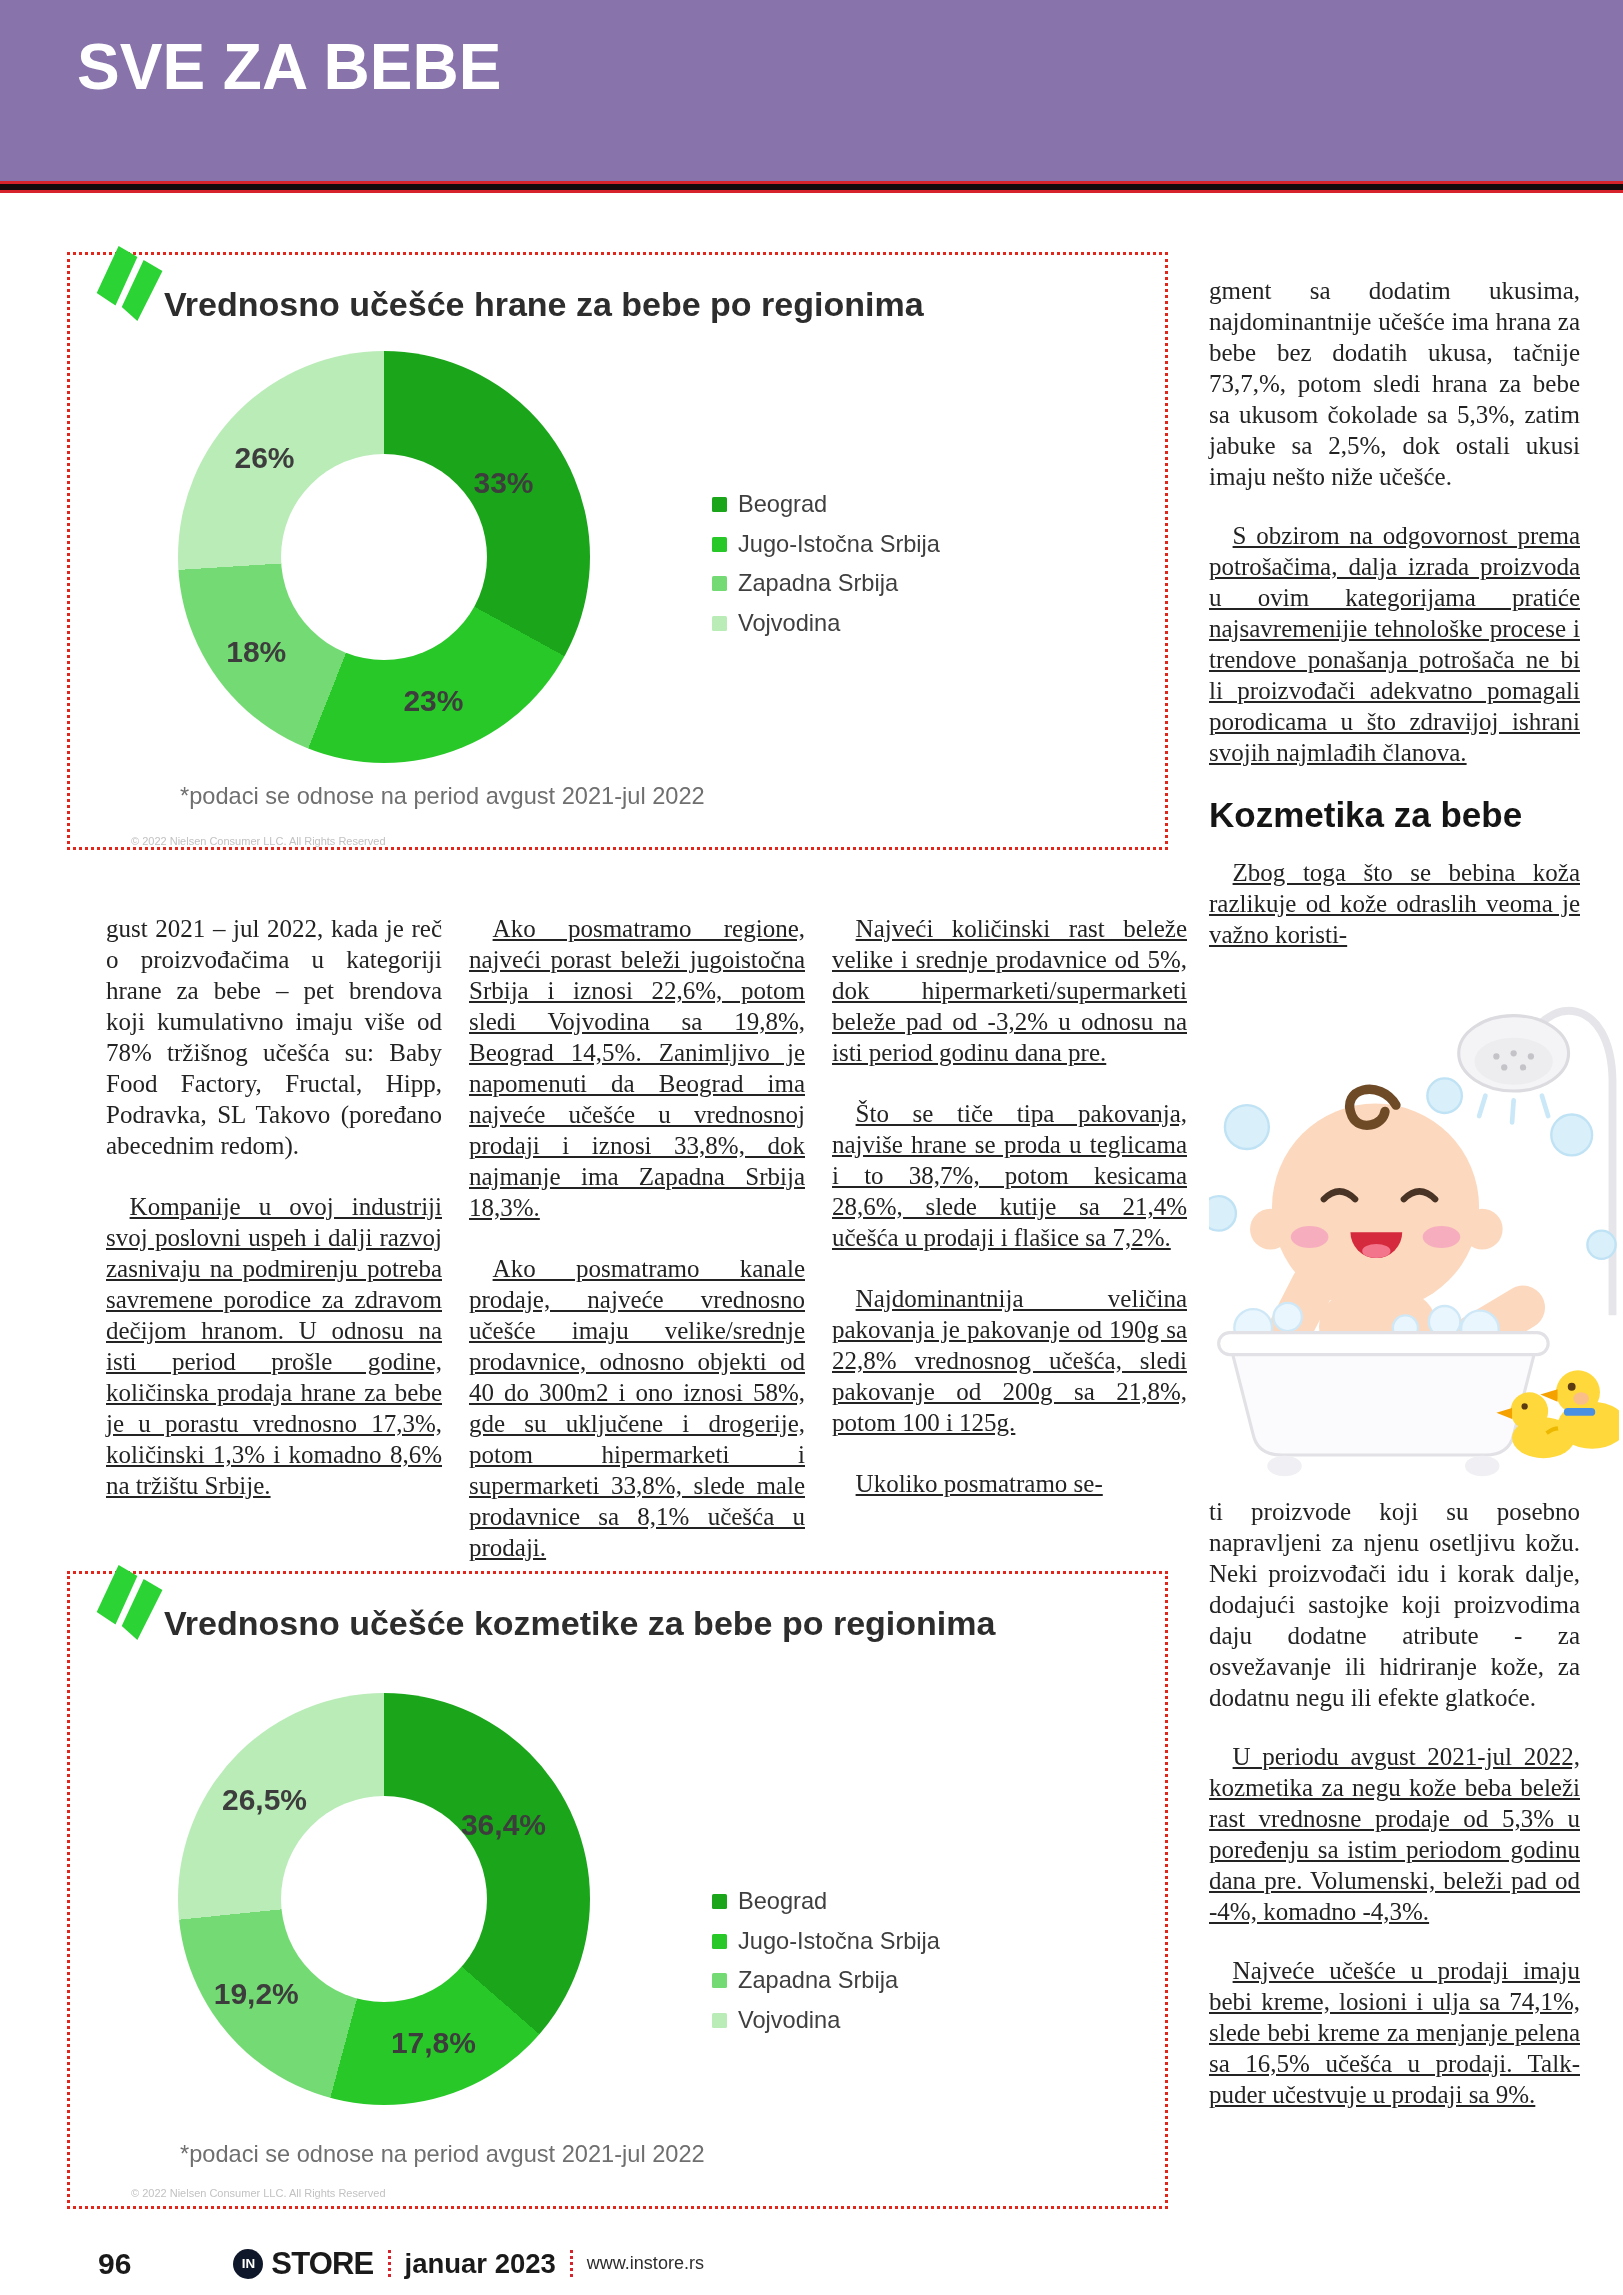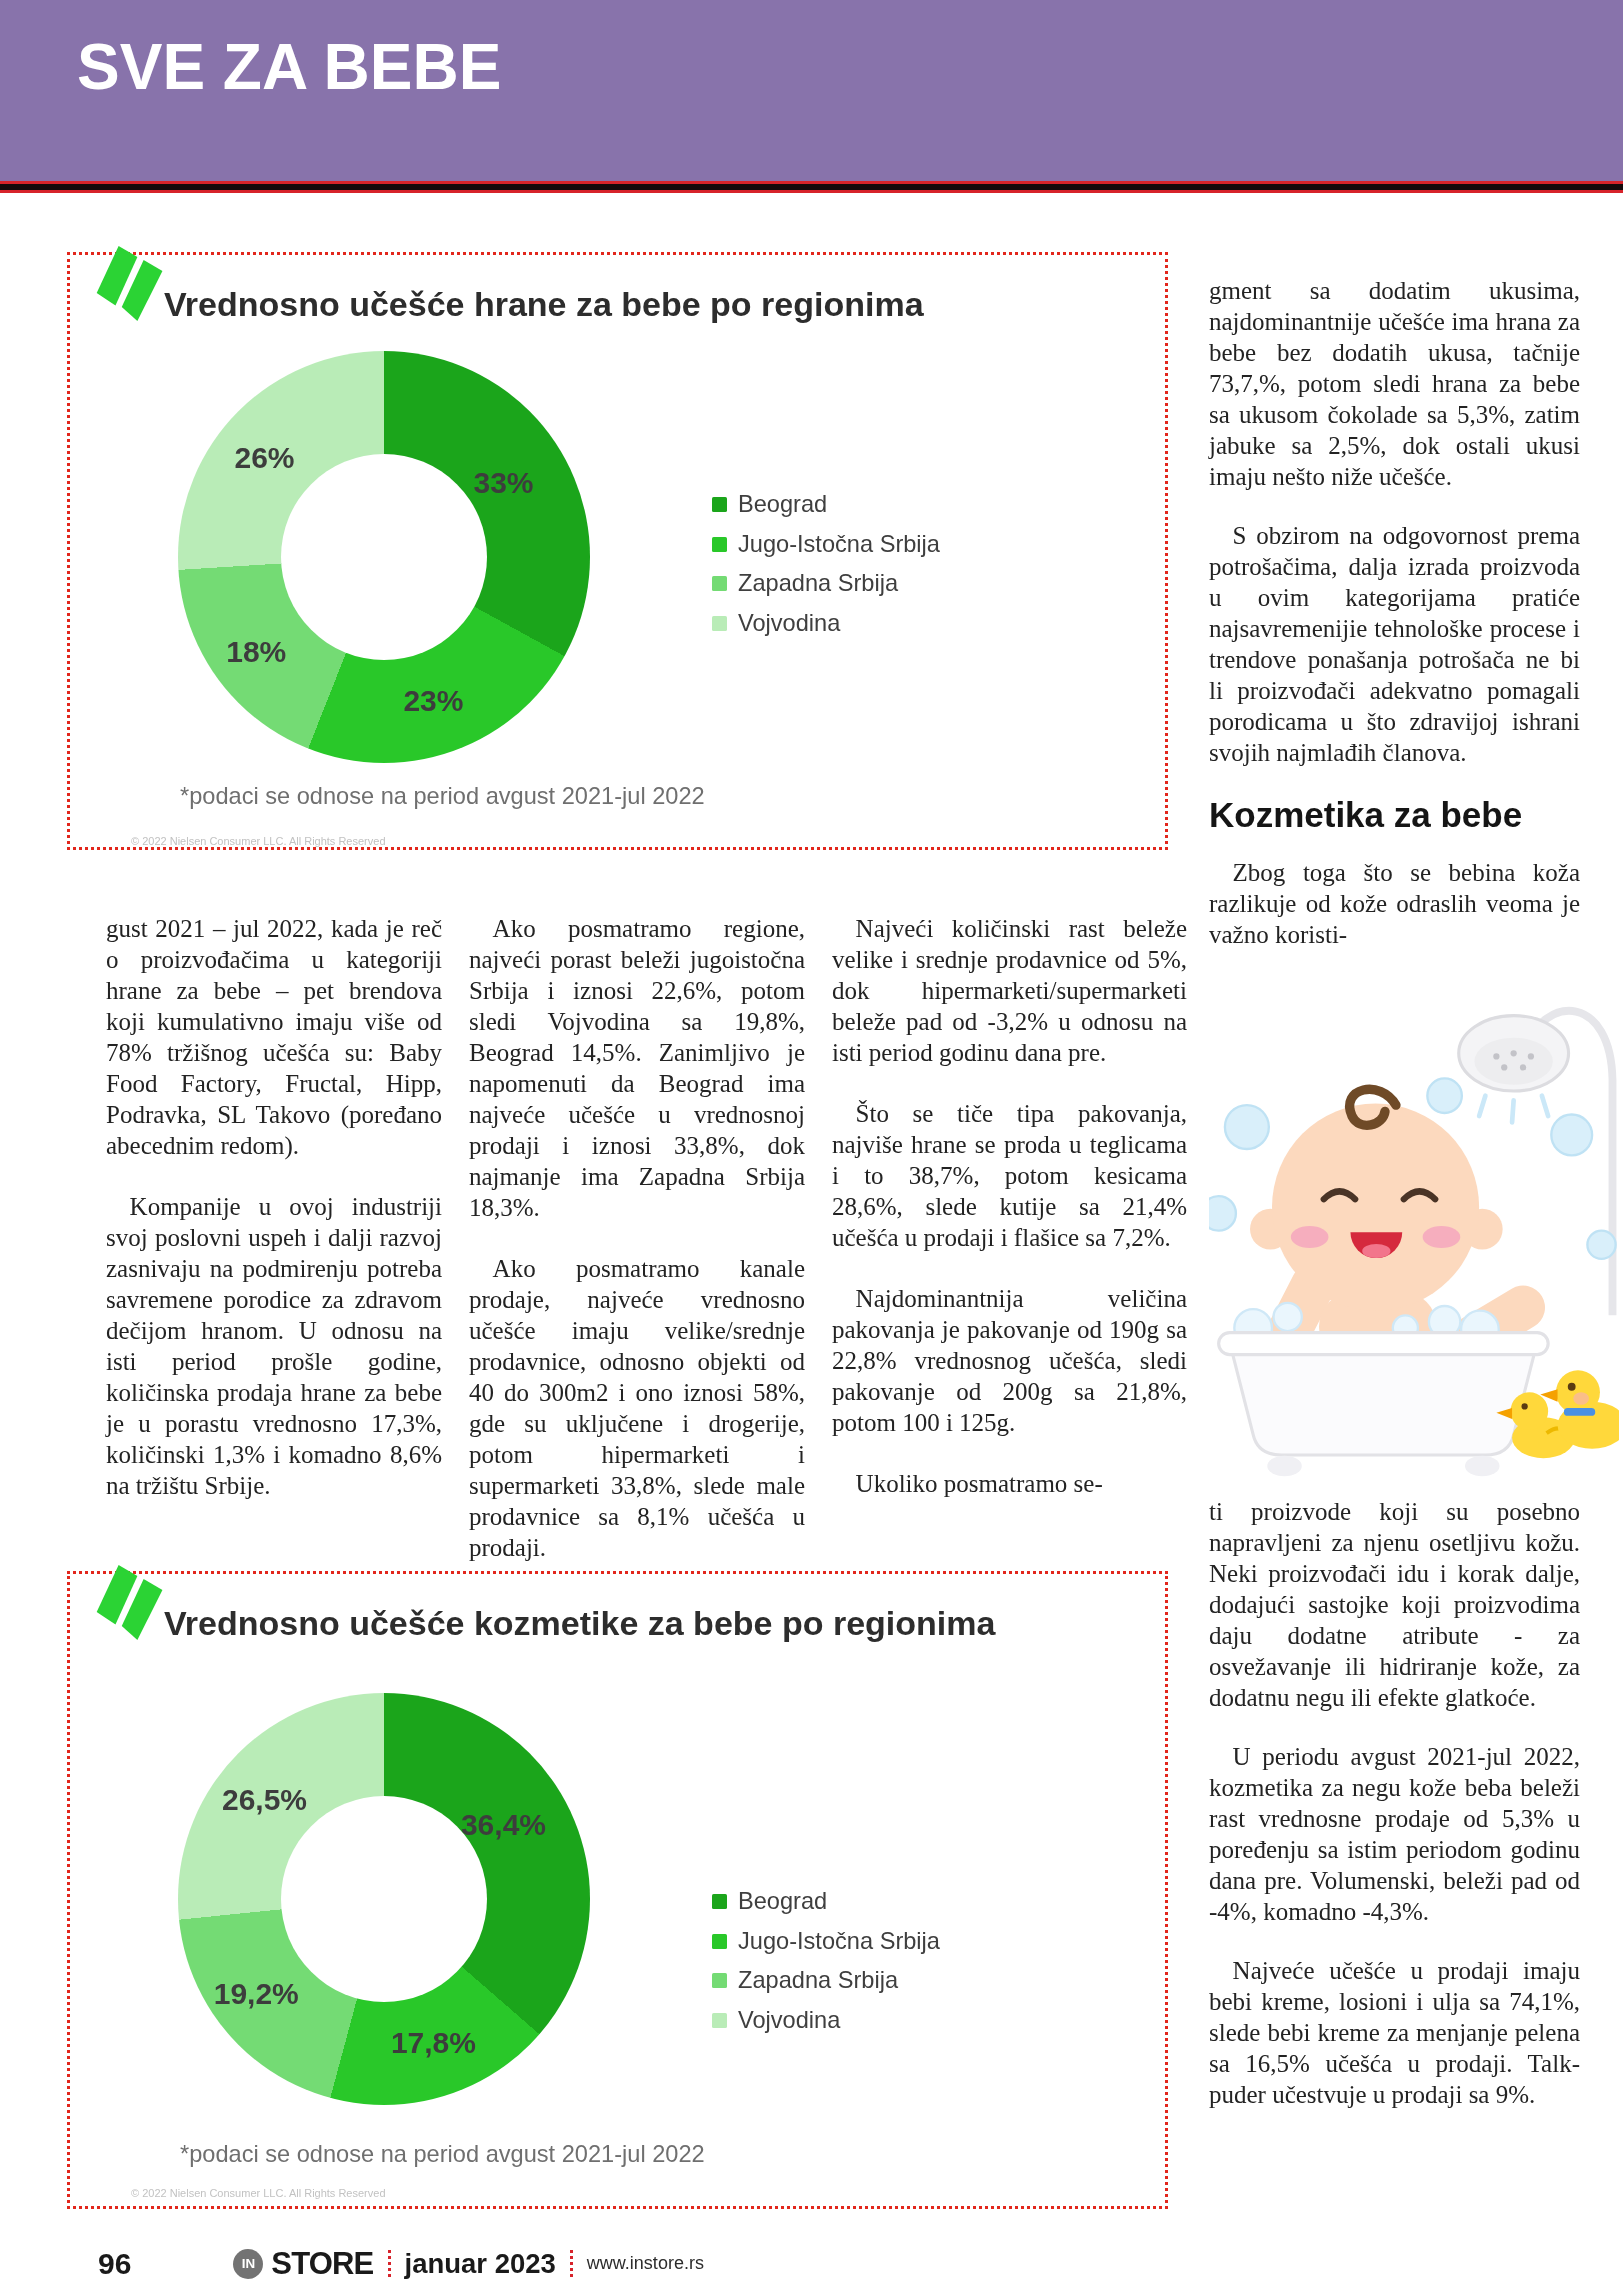--- a/index.html
+++ b/index.html
@@ -46,36 +46,36 @@
   .box1 .copyright{top:580px;}
   .box2 .copyright{top:613px;}
 
   
   .bodycol{position:absolute;top:913px;width:336px;font-size:25px;line-height:31px;
        text-align:justify;color:#232323;}
   .col1{left:106px;}
   .col2{left:469px;}
   .col3{left:832px;width:355px;}
   .bodycol p{margin:0 0 30px 0;}
-  .ind{text-indent:23.6px;}
+  .ind{text-indent:23.6px;text-decoration:underline;}
 
   
   .sidebar{position:absolute;left:1209px;top:267px;width:371px;font-size:25px;line-height:31px;
        text-align:justify;color:#232323;}
   .sidebar p{margin:8px 0 28px 0;}
   .sidebar h2{font-family:"Liberation Sans", sans-serif;font-weight:bold;font-size:35px;color:#151515;
        margin:31px 0 27px 0;text-align:left;}
   .baby-art{display:block;margin:11px 0 19px 0;}
 
   
   .footer{position:absolute;left:0;top:2240px;width:1623px;height:47px;
        font-family:"Liberation Sans", sans-serif;color:#1a1a1a;}
   .footer .inner{position:absolute;left:98px;top:0;display:flex;align-items:center;height:47px;}
   .pageno{font-weight:bold;font-size:30px;margin-right:102px;}
-  .logo-circle{width:30px;height:30px;border-radius:50%;background:#737373;color:#fff;
+  .logo-circle{width:30px;height:30px;border-radius:50%;background:#0f172a;color:#fff;
        display:flex;align-items:center;justify-content:center;
        font-weight:bold;font-size:13.4px;margin-right:7.9px;}
   .logo-store{font-weight:bold;font-size:31px;letter-spacing:-0.8px;}
   .vsep{width:0;height:27px;border-left:3.1px dotted #D7232B;margin:0 14px;}
   .issue{font-weight:bold;font-size:27.5px;}
   .website{font-size:18px;color:#2c2c2c;}
 </style>
 </head>
 <body>
 

